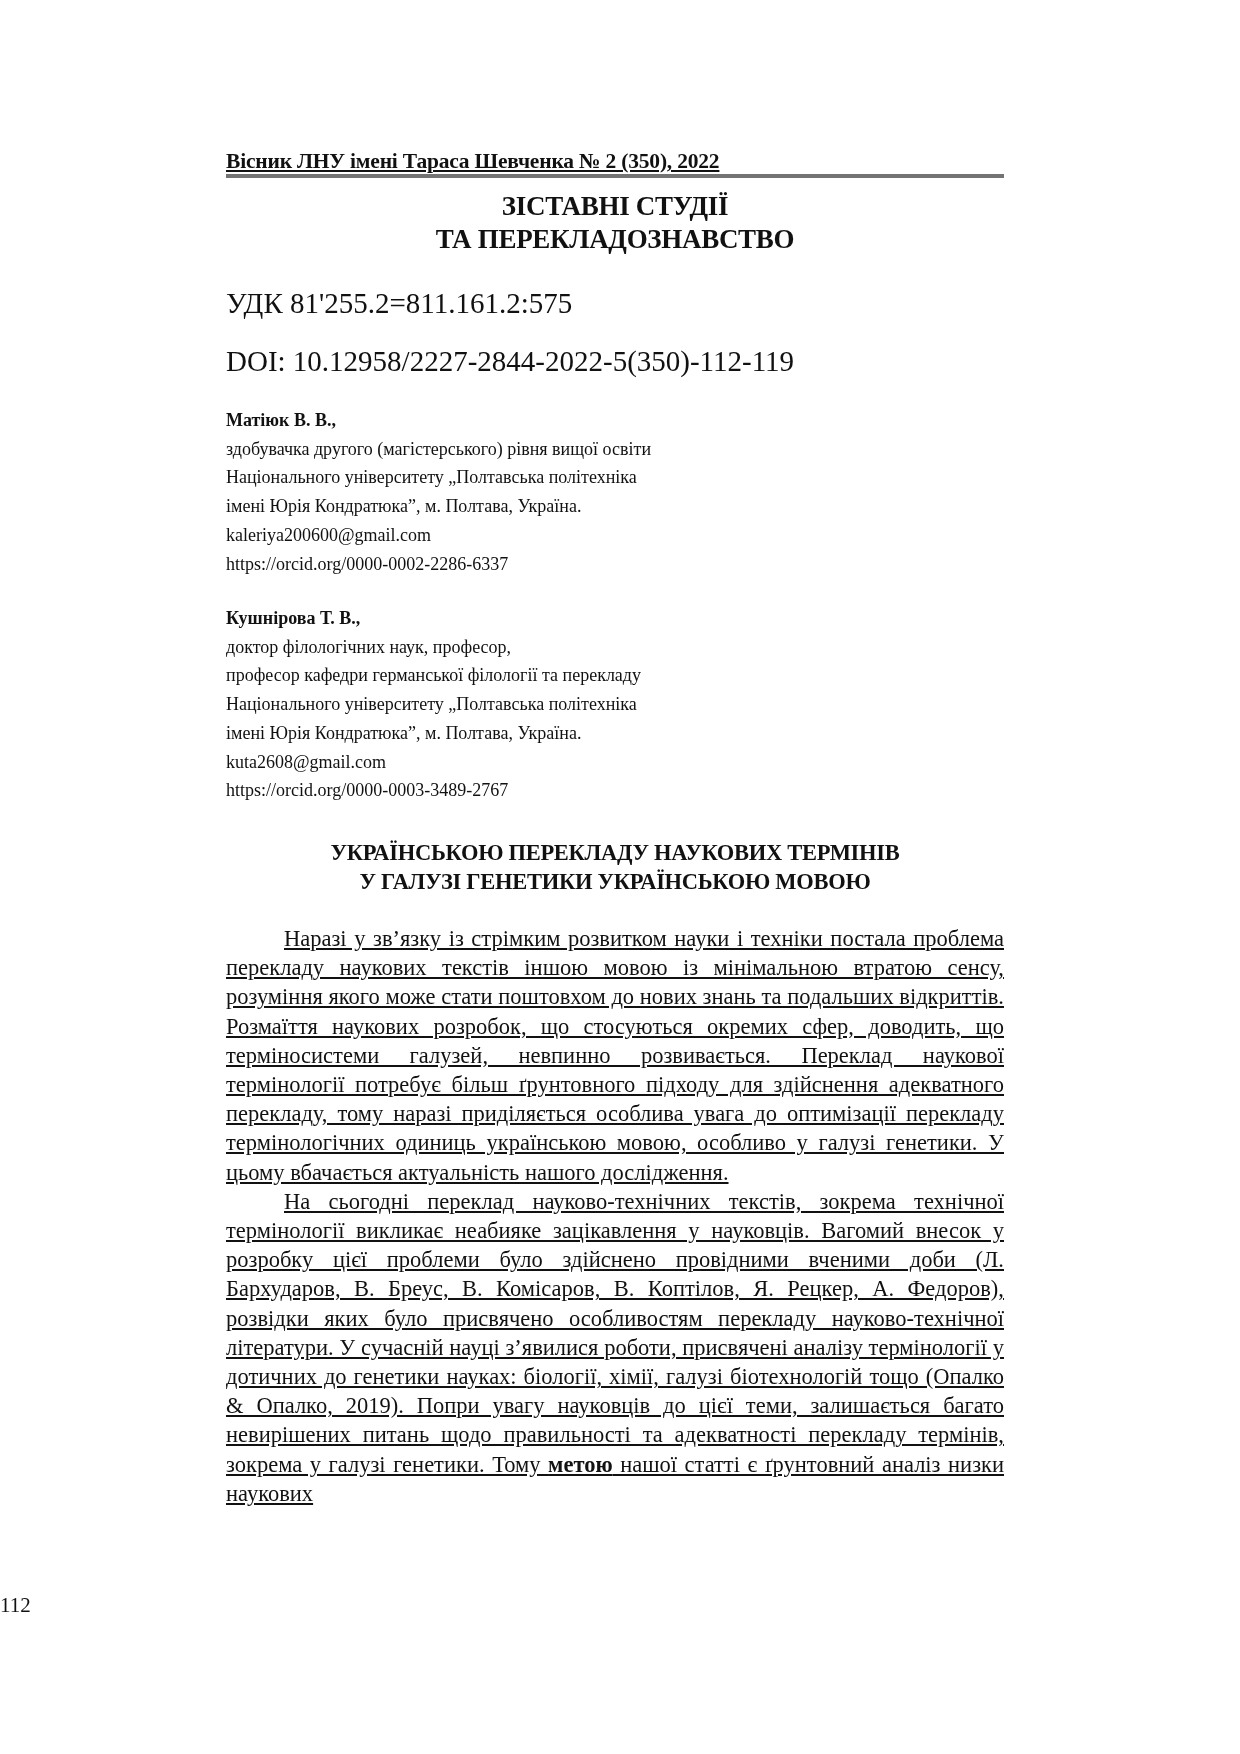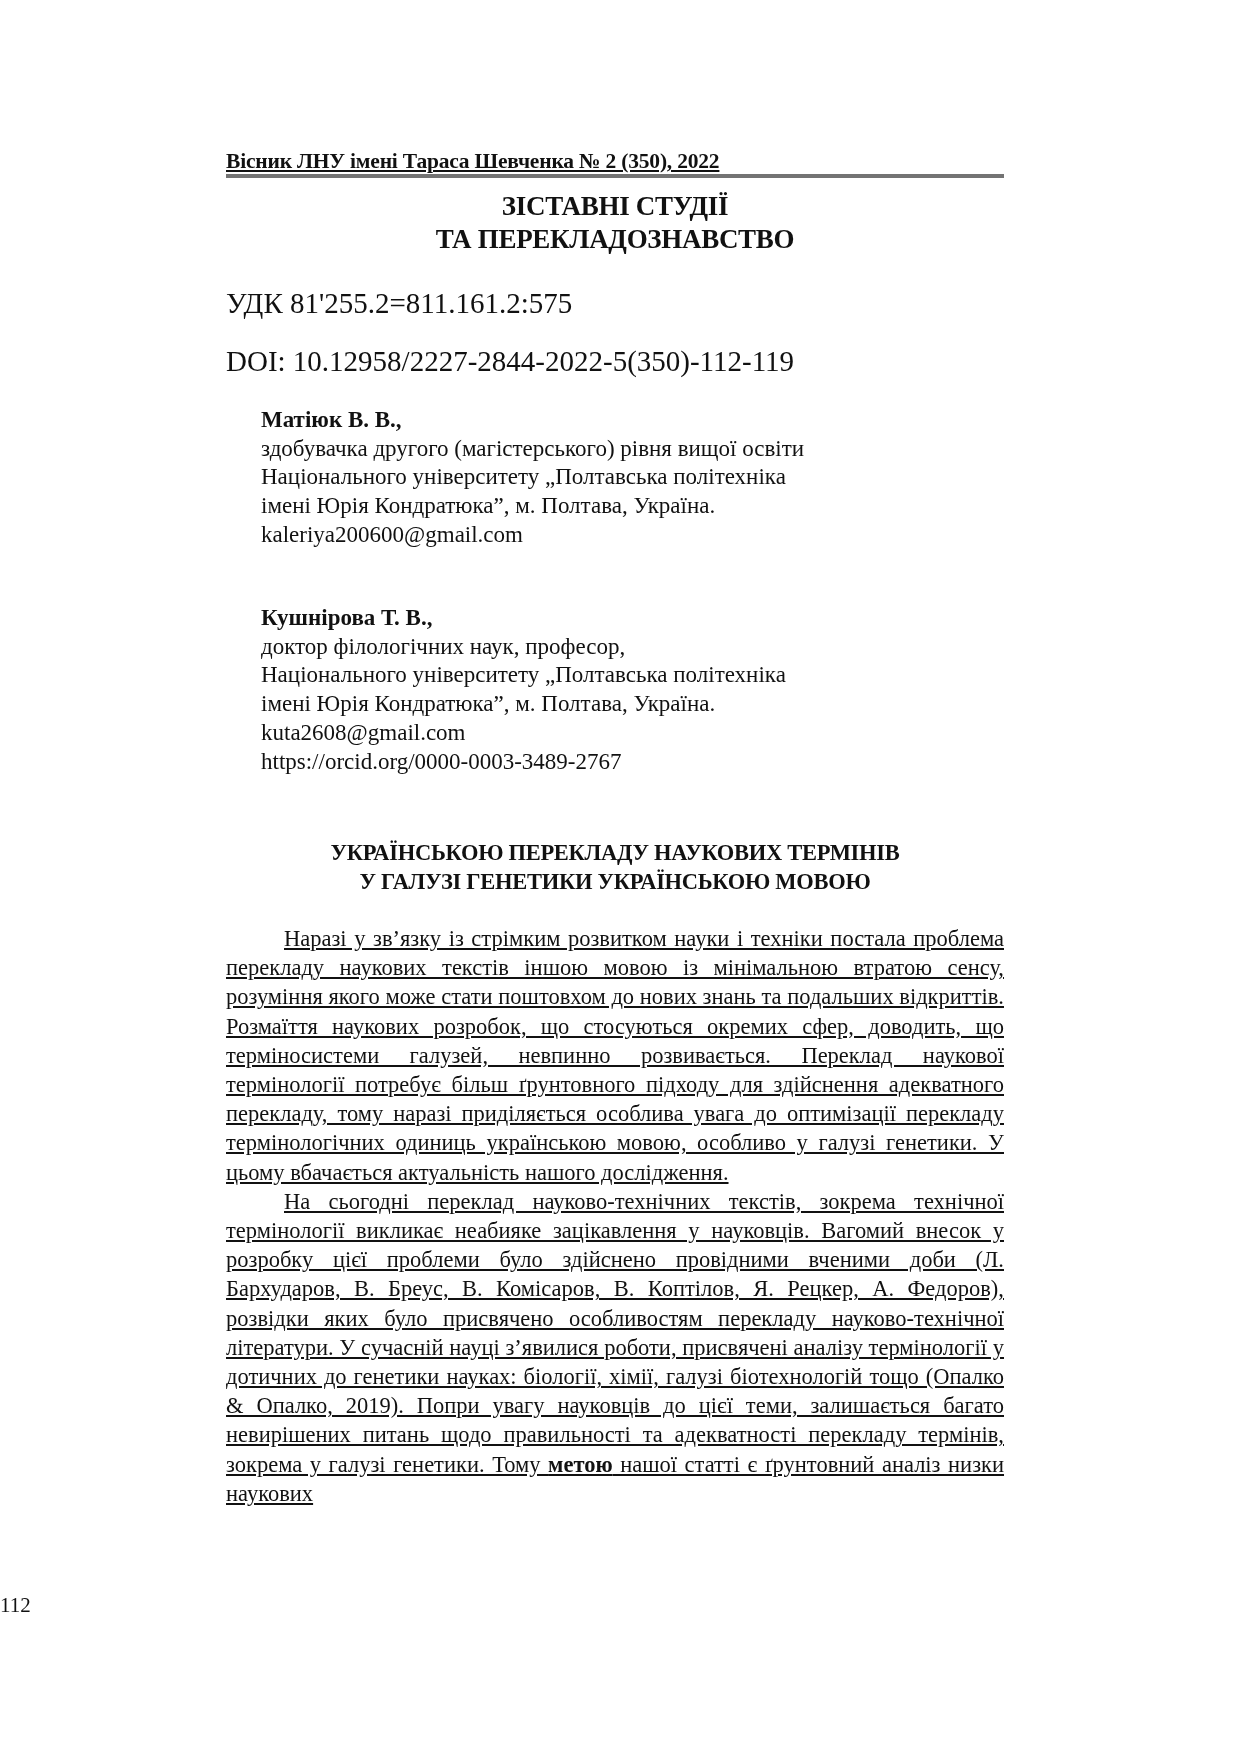--- a/index.html
+++ b/index.html
@@ -6,21 +6,21 @@
   body { width: 1240px; height: 1754px; position: relative; overflow: hidden;
          font-family: "Liberation Serif", serif; color: #111; }
   .page { position: absolute; left: 0; top: 0; width: 1240px; height: 1754px; }
   .header { position: absolute; left: 226px; top: 148px; width: 778px;
             font-weight: bold; font-size: 21.5px; line-height: 26px;
             border-bottom: 4px solid #737373; padding-bottom: 0px; letter-spacing: -0.2px; }
   .header span { text-decoration: underline; text-decoration-thickness: 1.5px; text-underline-offset: 2px; }
   .section-title { position: absolute; left: 226px; top: 190px; width: 778px; text-align: center;
                    font-weight: bold; font-size: 27px; line-height: 33px; letter-spacing: -0.3px; }
   .meta { position: absolute; left: 226px; font-size: 29px; line-height: 26px; }
-  .author { position: absolute; left: 226px; font-size: 23px; line-height: 28.7px; margin-left: 35px; }
+  .author { position: absolute; left: 226px; font-size: 18px; line-height: 28.7px; }
   .author .name { font-weight: bold; }
   .article-title { position: absolute; left: 226px; top: 838px; width: 778px; text-align: center;
                    font-weight: bold; font-size: 22.5px; line-height: 29px; letter-spacing: -0.3px; }
   .body-text { position: absolute; left: 226px; top: 924px; width: 778px;
                font-size: 22.5px; line-height: 29.2px; text-align: justify; }
   .body-text p { margin: 0; text-indent: 58px; text-decoration: underline; }
   .body-text b { font-weight: bold; }
   .page-number { position: absolute; left: 0; width: 1240px; top: 1593px; 
                  font-size: 21px; line-height: 24px; }
 </style>
@@ -40,25 +40,27 @@
 
   <div class="meta" style="top:290px;">УДК 81'255.2=811.161.2:575</div>
   <div class="meta" style="top:348px;">DOI: 10.12958/2227-2844-2022-5(350)-112-119</div>
 
   <div class="author" style="top:406px;">
     <div class="name">Матіюк В. В.,</div>
     <div>здобувачка другого (магістерського) рівня вищої освіти</div>
     <div>Національного університету „Полтавська політехніка</div>
     <div>імені Юрія Кондратюка”, м. Полтава, Україна.</div>
     <div>kaleriya200600@gmail.com</div>
+    <div>https://orcid.org/0000-0002-2286-6337</div>
   </div>
 
   <div class="author" style="top:604px;">
     <div class="name">Кушнірова Т. В.,</div>
     <div>доктор філологічних наук, професор,</div>
+    <div>професор кафедри германської філології та перекладу</div>
     <div>Національного університету „Полтавська політехніка</div>
     <div>імені Юрія Кондратюка”, м. Полтава, Україна.</div>
     <div>kuta2608@gmail.com</div>
     <div>https://orcid.org/0000-0003-3489-2767</div>
   </div>
 
   <div class="article-title">
     <div>УКРАЇНСЬКОЮ ПЕРЕКЛАДУ НАУКОВИХ ТЕРМІНІВ</div>
     <div>У ГАЛУЗІ ГЕНЕТИКИ УКРАЇНСЬКОЮ МОВОЮ</div>
   </div>

